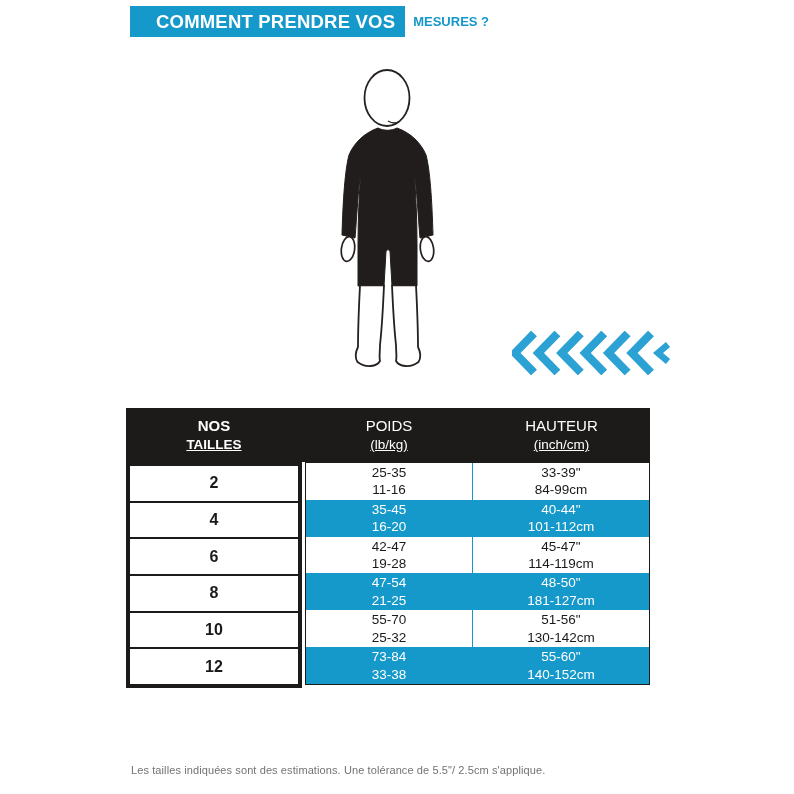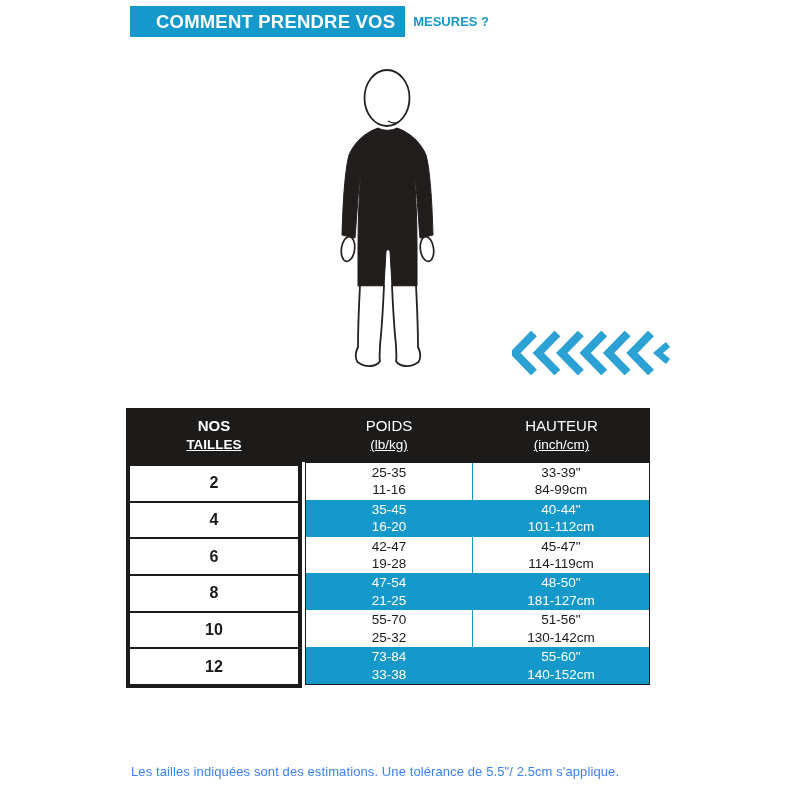--- a/index.html
+++ b/index.html
@@ -48,21 +48,21 @@
              display:flex;flex-direction:column;}
   .data-row{flex:1;display:flex;color:var(--cell-ink);}
   .data-row .cell{display:flex;flex-direction:column;justify-content:center;align-items:center;
                   text-align:center;font-size:13.5px;line-height:17.5px;}
   .data-row .weight{width:166px;}
   .data-row .height{flex:1;border-left:1.5px solid var(--accent);}
   .data-row.hl{background:var(--accent);color:#fff;}
   .data-row.hl .height{border-left-color:var(--accent);}
 
   
-  .footer-note{position:absolute;left:131px;top:764px;font-size:13px;color:#3b82f6;letter-spacing:.1px;}
+  .footer-note{position:absolute;left:131px;top:764px;font-size:11px;color:#737373;letter-spacing:.1px;}
 </style>
 </head>
 <body>
 
 <div class="page">
 
   <div class="title-row">
     <div class="title-box">
       <span>COMMENT PRENDRE VOS</span>
     </div>

